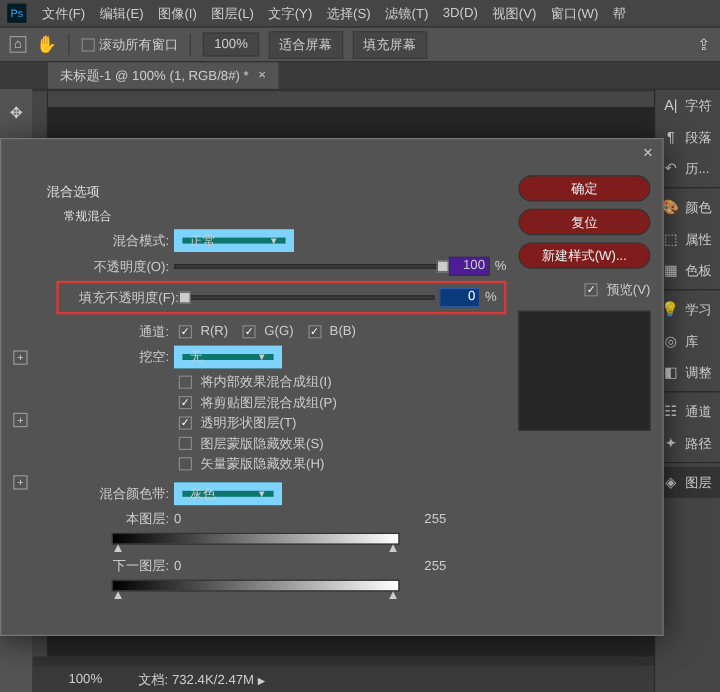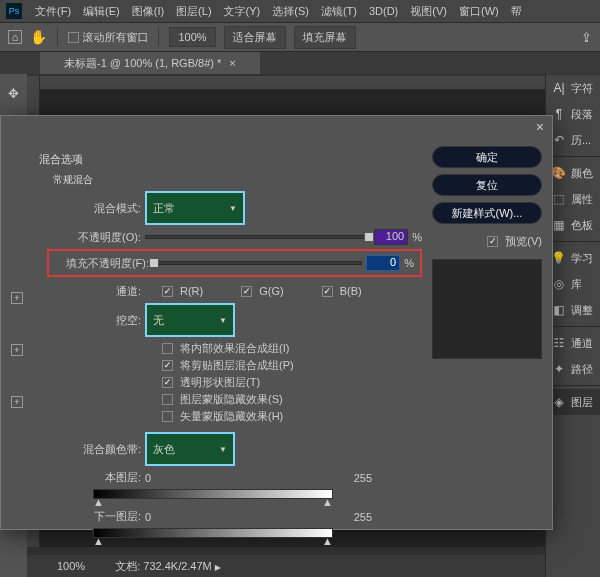--- a/index.html
+++ b/index.html
@@ -9,21 +9,21 @@
   .menu-item{padding:2px 5px;cursor:default}
   .optbar{height:30px;background:#535353;display:flex;align-items:center;padding:0 8px;gap:8px;border-top:1px solid #2a2a2a;border-bottom:1px solid #2a2a2a}
   .optbar .home{width:14px;height:14px;border:1px solid #999;display:flex;align-items:center;justify-content:center}
   .hand-icon{font-size:14px}
   .chk{width:11px;height:11px;border:1px solid #888;display:inline-block;margin-right:3px;vertical-align:middle}
   .chk.on::after{content:"✓";color:#fff;font-size:9px;display:block;line-height:9px;text-align:center}
   .optbar .sp{width:1px;height:18px;background:#3a3a3a;margin:0 2px}
   .btn-box{border:1px solid #3a3a3a;padding:3px 8px;background:#454545}
   .share-ic{margin-left:auto;font-size:13px}
   .tabbar{height:22px;background:#3a3a3a;display:flex;align-items:center;padding-left:40px}
-  .doc-tab{background:#535353;height:100%;display:flex;align-items:center;padding:0 24px;font-size:10px;color:#eee}
+  .doc-tab{background:#535353;height:100%;display:flex;align-items:center;padding:0 10px;font-size:10px;color:#eee}
   .doc-tab .x{margin-left:8px;font-size:11px}
   .ruler-h{position:absolute;top:76px;left:40px;right:55px;height:14px;background:#454545;border-bottom:1px solid #2a2a2a}
   .ruler-v{position:absolute;top:76px;left:27px;width:13px;bottom:30px;background:#454545;border-right:1px solid #2a2a2a}
   .toolbar-l{position:absolute;left:0;top:74px;width:27px;bottom:0;background:#535353;display:flex;flex-direction:column;align-items:center;gap:2px;padding-top:10px}
   .toolbar-l .tool{width:18px;height:18px;display:flex;align-items:center;justify-content:center;font-size:13px}
   .canvas{position:absolute;left:40px;top:90px;right:55px;bottom:30px;background:#262626}
   .rpanel{position:absolute;right:0;top:75px;width:55px;bottom:0;background:#454545;border-left:1px solid #2a2a2a;display:flex;flex-direction:column}
   .rpanel .row{height:26px;display:flex;align-items:center;padding:0 5px;gap:4px}
   .rpanel .ic{width:16px;text-align:center;font-size:12px}
   .rpanel .sep{height:1px;background:#2a2a2a;margin:3px 0}
@@ -33,39 +33,39 @@
 
   
   .dlg{position:absolute;left:0;top:115px;width:553px;height:415px;background:#535353;border:1px solid #777;box-shadow:0 4px 25px rgba(0,0,0,.6)}
   .dlg-title{height:22px;display:flex;align-items:center;justify-content:flex-end;padding:0 8px}
   .dlg-title .x{font-size:14px}
   .dlg-body{display:flex;padding:4px 10px 10px 10px;gap:10px;height:calc(100% - 22px)}
   .left-strip{width:18px;display:flex;flex-direction:column;gap:40px;padding-top:150px}
   .left-strip .sq{width:12px;height:12px;border:1px solid #999;display:flex;align-items:center;justify-content:center;font-size:9px}
   .opts{flex:1;padding:4px 0}
   .rcol{width:110px;display:flex;flex-direction:column;gap:6px;padding-top:4px}
-  .rcol button{background:#0f172a;border:1px solid #333;color:#eee;height:22px;border-radius:11px;font-size:11px}
+  .rcol button{background:#7f1d1d;border:1px solid #333;color:#eee;height:22px;border-radius:11px;font-size:11px}
   .rcol .prev-lab{display:flex;align-items:center;justify-content:flex-end;gap:4px;margin-top:4px}
   .rcol .preview{width:100%;height:100px;background:#262626;border:1px solid #333;margin-top:4px}
 
   .sect-title{color:#ddd;margin:6px 0 4px 0}
   .indent{margin-left:14px}
   .frow{display:flex;align-items:center;gap:4px;margin:4px 0}
   .flab{text-align:right;width:88px;color:#ccc}
   .sliderbar{position:relative;flex:1;height:4px;background:#3a3a3a;border:1px solid #2a2a2a}
   .sliderbar .thumb{position:absolute;top:-4px;width:10px;height:10px;background:#ccc;border:1px solid #555}
   .numbox{width:34px;height:16px;background:#4c1d95;border:1px solid #333;text-align:right;padding:0 3px}
-  .selectbox{height:34px;background:#14532d;border:2px solid #7dd3fc;display:flex;align-items:center;justify-content:space-between;padding:0 6px;min-width:90px}
+  .selectbox{height:19px;background:#0f766e;border:7px solid #7dd3fc;display:flex;align-items:center;justify-content:space-between;padding:0 6px;min-width:90px}
   .selectbox .dd{font-size:8px}
 
   .hl-box{border:2px solid #d83a3a;padding:4px 6px;margin:4px 0 6px -6px}
   .hl-box .flab{width:94px}
   .hl-box .numbox{background:#0a3a7a;color:#fff;border:1px solid #2a5aa0}
 
-  .chkline{display:flex;align-items:center;gap:4px;margin:2px 17px}
+  .chkline{display:flex;align-items:center;gap:4px;margin:2px 4px}
 
   .gradbar{display:flex;flex-direction:column;gap:0;margin-top:2px}
   .grad{height:10px;width:240px;background:linear-gradient(to right,#000,#fff);border:1px solid #333}
   .tri-row{display:flex;justify-content:space-between;width:240px;font-size:7px;line-height:6px}
 </style>
 </head>
 <body>
 
 <div class="menubar">
   <div class="ps-logo">Ps</div>

